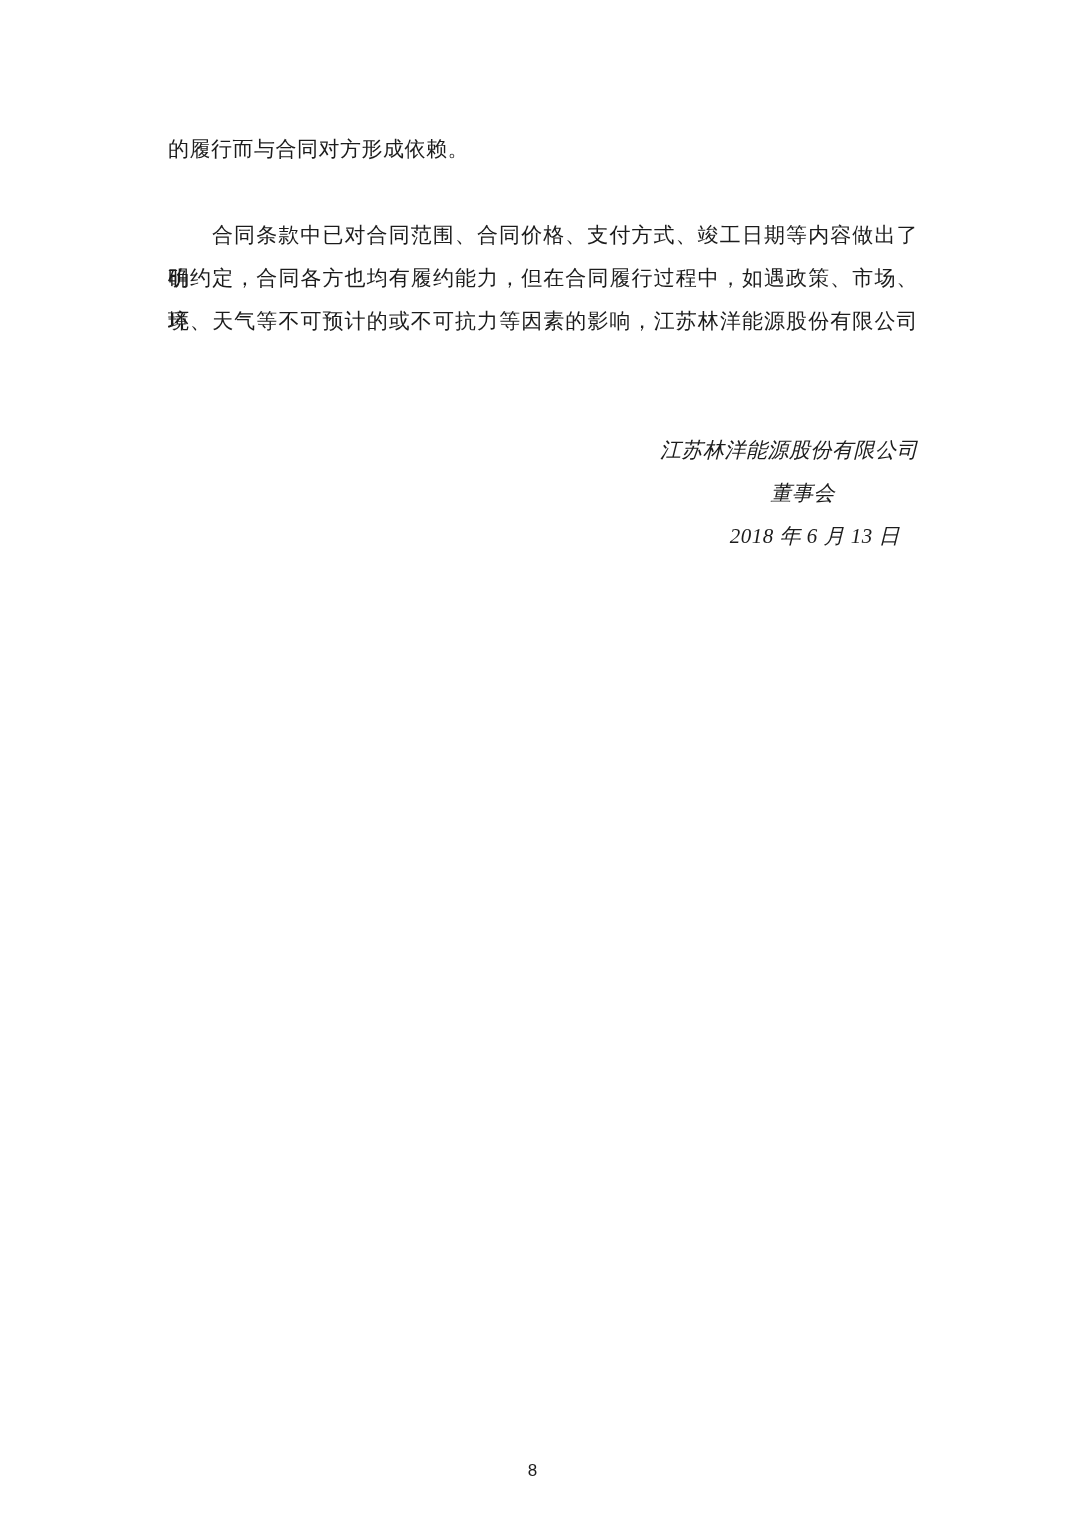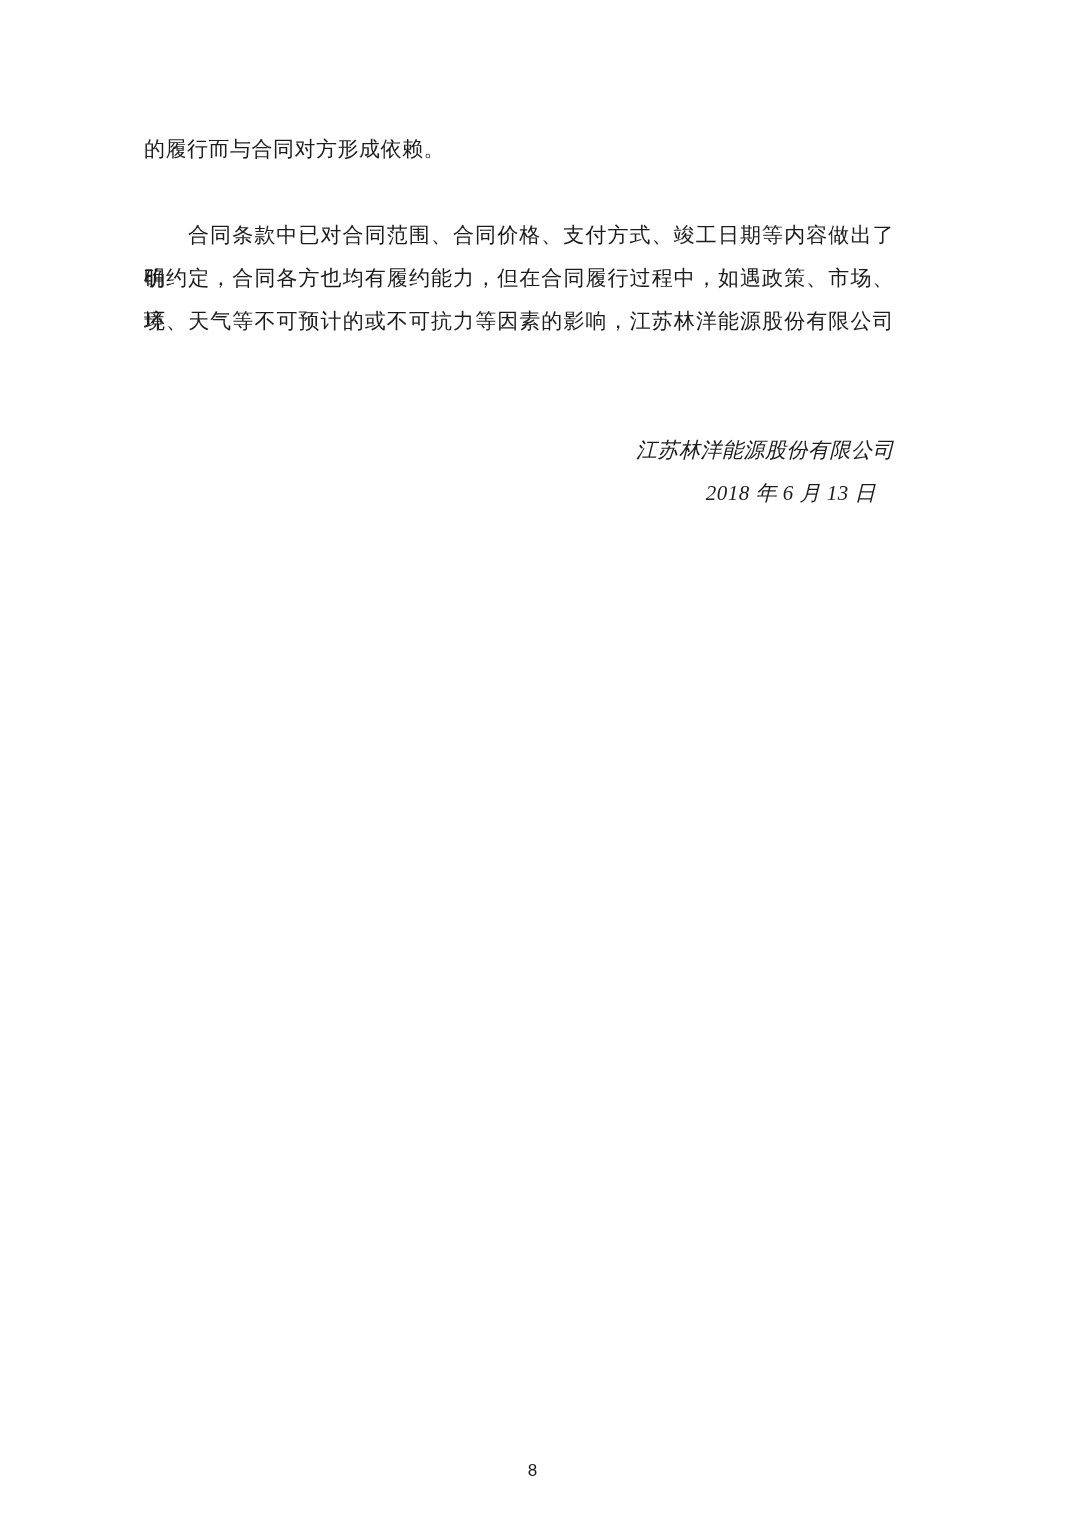--- a/index.html
+++ b/index.html
@@ -12,21 +12,21 @@
     width: 1065px;
     height: 1540px;
     margin: 0 auto;
     background: #ffffff;
     color: #1c1c1c;
     font-family: "Liberation Serif", "DejaVu Serif", serif;
     overflow: hidden;
   }
   .content {
     position: absolute;
-    left: 144px;
+    left: 168px;
     top: 128px;
     width: 750px;
     font-size: 21px;
     line-height: 43px;
   }
   .line {
     margin: 0;
     padding: 0;
     height: 43px;
     letter-spacing: 0.5px;
@@ -59,16 +59,17 @@
 <div class="page">
   <div class="content">
     <p class="line nowrap">的履行而与合同对方形成依赖。</p>
     <p class="line blank"></p>
     <p class="line indent justify">合同条款中已对合同范围、合同价格、支付方式、竣工日期等内容做出了明</p>
     <p class="line justify">确约定，合同各方也均有履约能力，但在合同履行过程中，如遇政策、市场、环</p>
     <p class="line justify">境、天气等不可预计的或不可抗力等因素的影响，江苏林洋能源股份有限公司</p>
     <p class="line blank"></p>
     <p class="line blank"></p>
     <p class="line nowrap sig">江苏林洋能源股份有限公司</p>
+    <p class="line nowrap sig sig-board">董事会</p>
     <p class="line nowrap sig sig-date">2018 年 6 月 13 日</p>
   </div>
   <div class="page-number">8</div>
 </div>
 
 </body></html>

